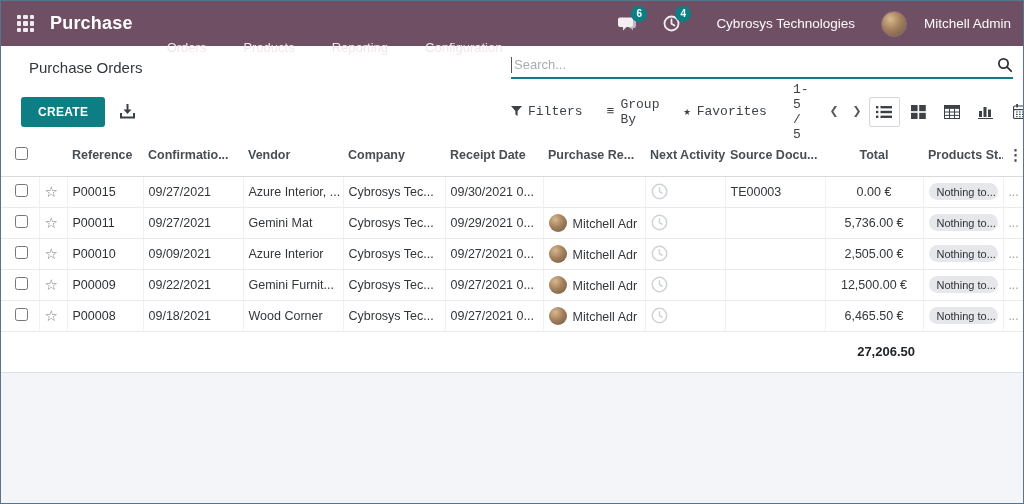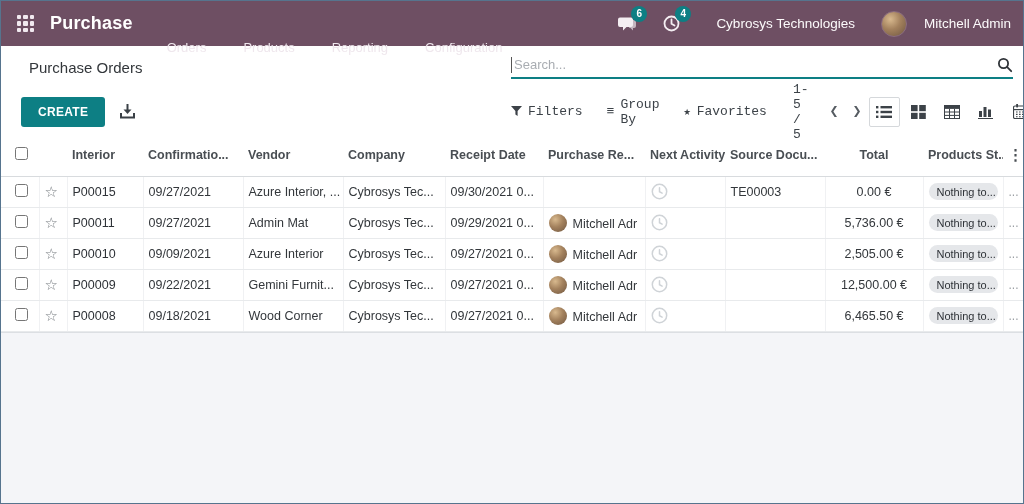--- a/index.html
+++ b/index.html
@@ -213,21 +213,21 @@
         <col style="width:80px">
         <col style="width:100px">
         <col style="width:98px">
         <col style="width:80px">
         <col style="width:22px">
     </colgroup>
     <thead>
       <tr>
         <th class="col-check"><input type="checkbox" style=""></th>
         <th></th>
-        <th>Interior</th>
+        <th>Reference</th>
         <th>Confirmatio...</th>
         <th>Vendor</th>
         <th>Company</th>
         <th>Receipt Date</th>
         <th>Purchase Re...</th>
         <th>Next Activity</th>
         <th>Source Docu...</th>
         <th class="num">Total</th>
         <th>Products St...</th>
         <th><span class="kebab">⋮</span></th>
@@ -250,21 +250,21 @@
         <td>TE00003</td>
         <td class="num">0.00 €</td>
         <td><span class="pill">Nothing to...</span></td>
         <td class="dots-cell">...</td>
       </tr>
       <tr>
         <td class="col-check"><input type="checkbox" style=""></td>
         <td><span class="row-star">☆</span></td>
         <td class="cell-ref">P00011</td>
         <td>09/27/2021</td>
-        <td>Admin Mat</td>
+        <td>Gemini Mat</td>
         <td>Cybrosys Tec...</td>
         <td>09/29/2021 0...</td>
         <td><span class="mini-avatar"></span><span>Mitchell Adr</span></td>
         <td><span class="clock"><svg width="17" height="17" viewBox="0 0 17 17" fill="none" stroke="#cfd3d7" stroke-width="1.5">
                 <circle cx="8.5" cy="8.5" r="7.2"></circle>
                 <path d="M8.5 4.8v3.9l2.6 1.5" stroke-linecap="round"></path>
               </svg></span></td>
         <td></td>
         <td class="num">5,736.00 €</td>
         <td><span class="pill">Nothing to...</span></td>
@@ -320,16 +320,19 @@
                 <path d="M8.5 4.8v3.9l2.6 1.5" stroke-linecap="round"></path>
               </svg></span></td>
         <td></td>
         <td class="num">6,465.50 €</td>
         <td><span class="pill">Nothing to...</span></td>
         <td class="dots-cell">...</td>
       </tr>
     </tbody>
   </table>
 
+  <div class="sum-row">
+    <span>27,206.50</span>
+  </div>
 
   <div class="footer-area"></div>
 
 </div>
 
 </body></html>

